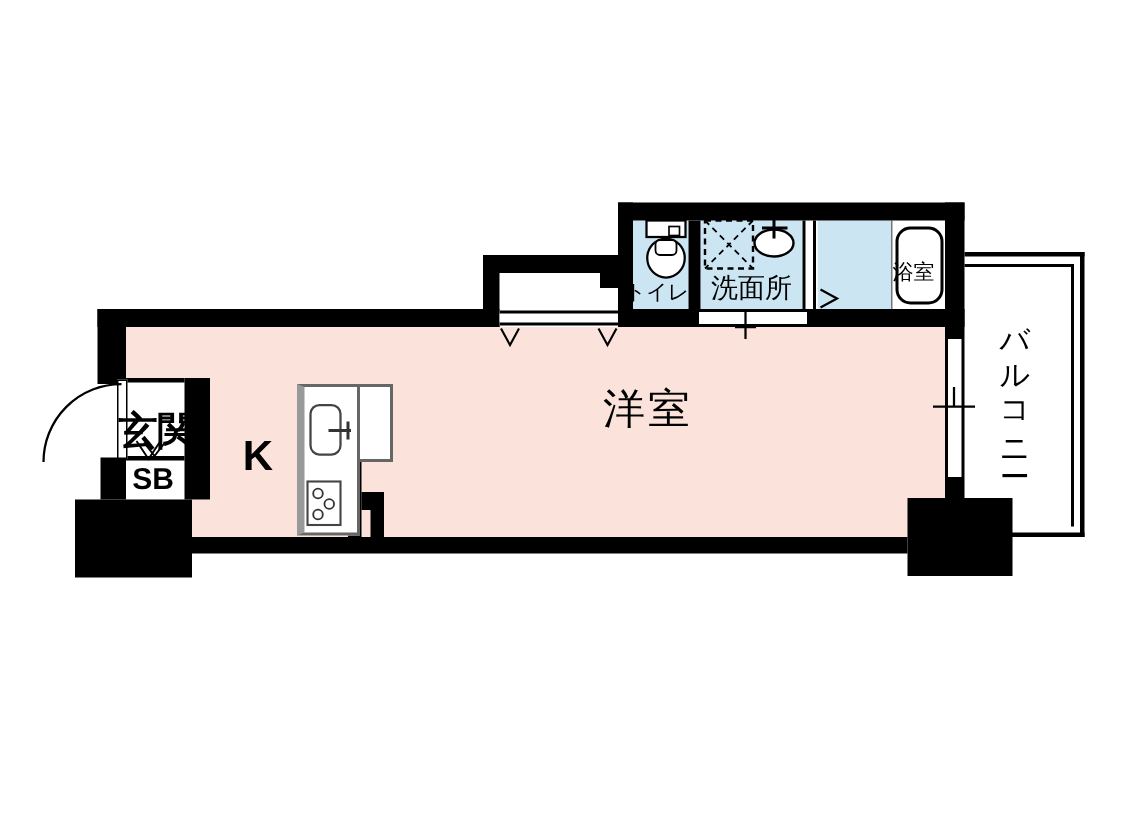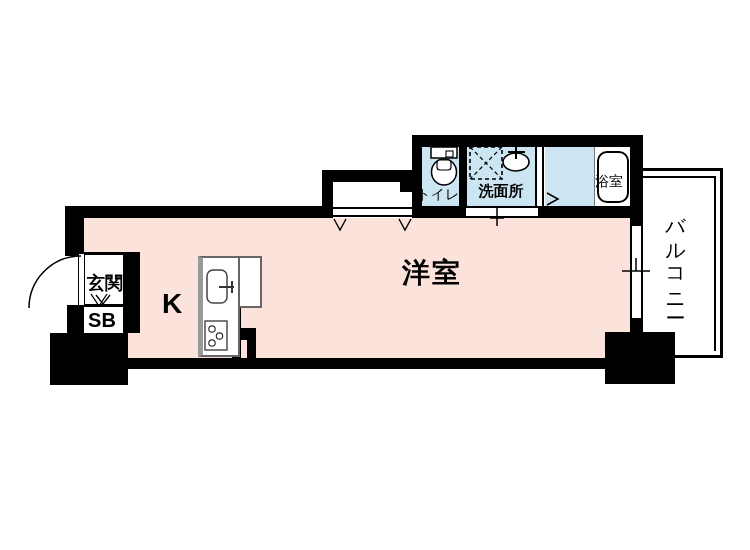--- a/index.html
+++ b/index.html
@@ -120,24 +120,24 @@
       <circle cx="212" cy="343" r="3.2" fill="#fff" stroke="#333" stroke-width="1.2"></circle>
     </g>
     <g>
       <path d="M622 271 L650 271 M636 258 L636 271" fill="none" stroke="#000" stroke-width="1.5"></path>
     </g>
     <g>
       <path d="M497 208 L497 226 M490 218 L504 218" fill="none" stroke="#000" stroke-width="1.5"></path>
     </g>
   </svg>
 
-  <div class="label ctr" style="left:332px;top:259px;width:200px;font-size:28px;font-weight:700;letter-spacing:2px;">
+  <div class="label ctr" style="left:332px;top:259px;width:200px;font-size:28px;font-weight:400;letter-spacing:2px;">
     <div>洋室</div>
   </div>
   <div class="label ctr" style="left:132px;top:290px;width:80px;font-size:28px;font-weight:600;">K</div>
-  <div class="label ctr" style="left:65px;top:274px;width:80px;font-size:18px;font-weight:600;">玄関</div>
+  <div class="label ctr" style="left:65px;top:274px;width:80px;font-size:26px;font-weight:600;">玄関</div>
   <div class="label ctr" style="left:62px;top:310px;width:80px;font-size:20px;font-weight:700;">SB</div>
   <div class="label ctr" style="left:398px;top:187px;width:80px;font-size:14px;font-weight:500;">トイレ</div>
-  <div class="label ctr" style="left:461px;top:183px;width:80px;font-size:15px;font-weight:700;">洗面所</div>
+  <div class="label ctr" style="left:461px;top:183px;width:80px;font-size:18px;font-weight:400;">洗面所</div>
   <div class="label ctr" style="left:543px;top:174px;width:80px;font-size:14px;font-weight:500;text-align:right;">浴室</div>
   <div class="label vtext" style="left:666px;top:204px;height:140px;font-size:20px;font-weight:500;letter-spacing:3px;">バルコニー</div>
 
 </div>
 
 </body></html>

